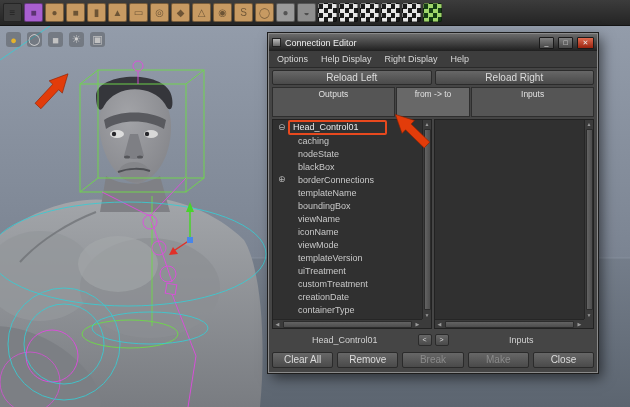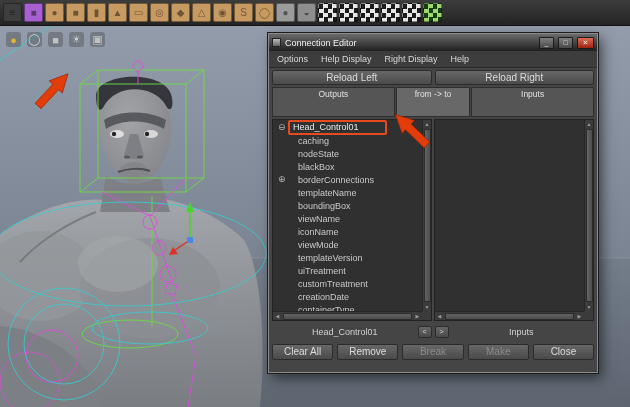--- a/index.html
+++ b/index.html
@@ -74,21 +74,21 @@
     border:1px solid #2c2c2c; border-radius:1px; }
   .scroll-corner { position:absolute; right:0; bottom:0; width:9px; height:9px; background:#3b3b3b; }
 
   .footer-row { display:flex; align-items:center; height:18px; margin:2px 3px 0; flex:0 0 auto; }
   .footer-label { flex:1; text-align:center; color:#d2d2d2; }
   .nav-btns { display:flex; gap:3px; flex:0 0 auto; }
   .nav-btn { width:14px; height:12px; background:linear-gradient(#676767,#4a4a4a);
     border:1px solid #2b2b2b; border-radius:2px; color:#ddd; font-size:7px;
     line-height:10px; text-align:center; }
 
-  .action-row { display:flex; gap:4px; padding:3px 3px 12px; flex:0 0 auto; }
+  .action-row { display:flex; gap:4px; padding:3px 3px 4px; flex:0 0 auto; }
   .action-row .btn { flex:1; height:16px; line-height:14px; }
   .action-row .btn.disabled { color:#8b8b8b; }
 
   .overlay { position:absolute; top:0; left:0; z-index:60; pointer-events:none; }
 </style>
 </head>
 <body>
 
 <div class="screen">
 

